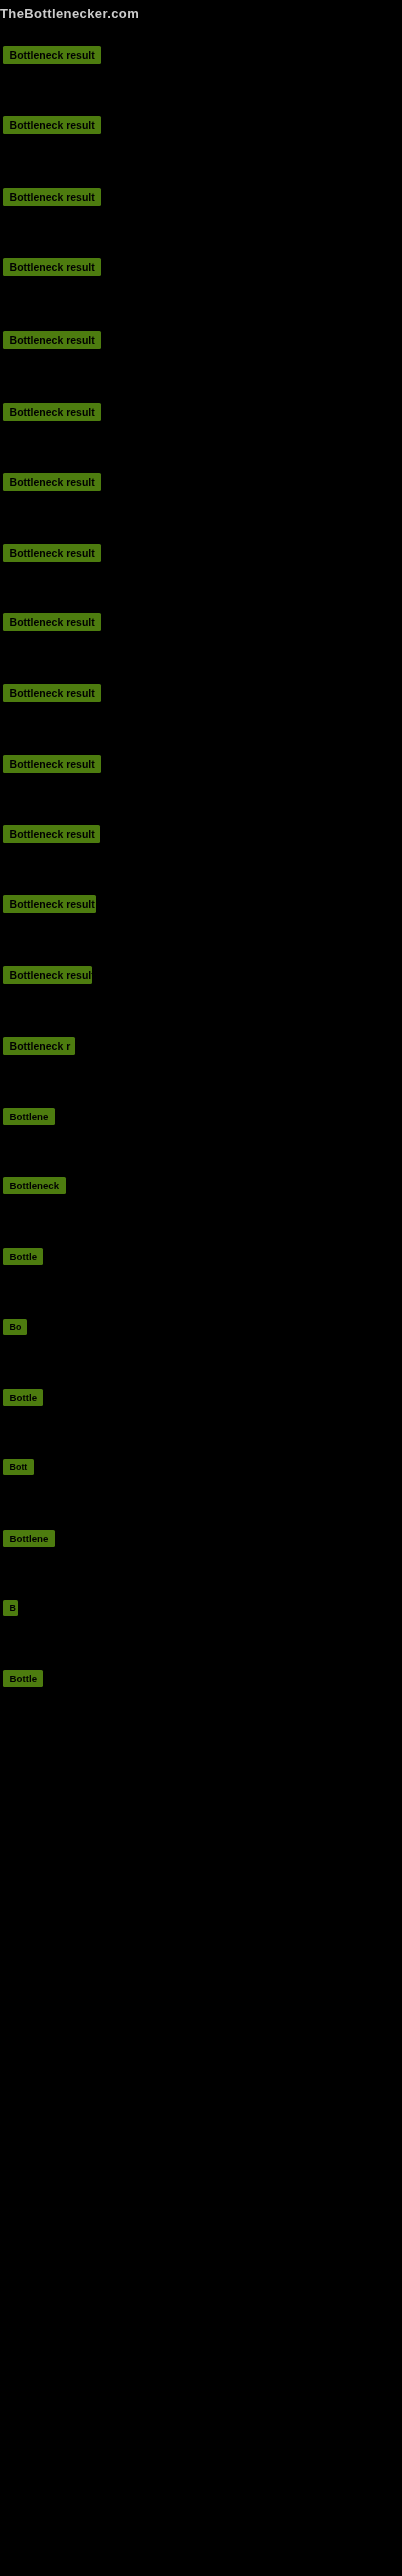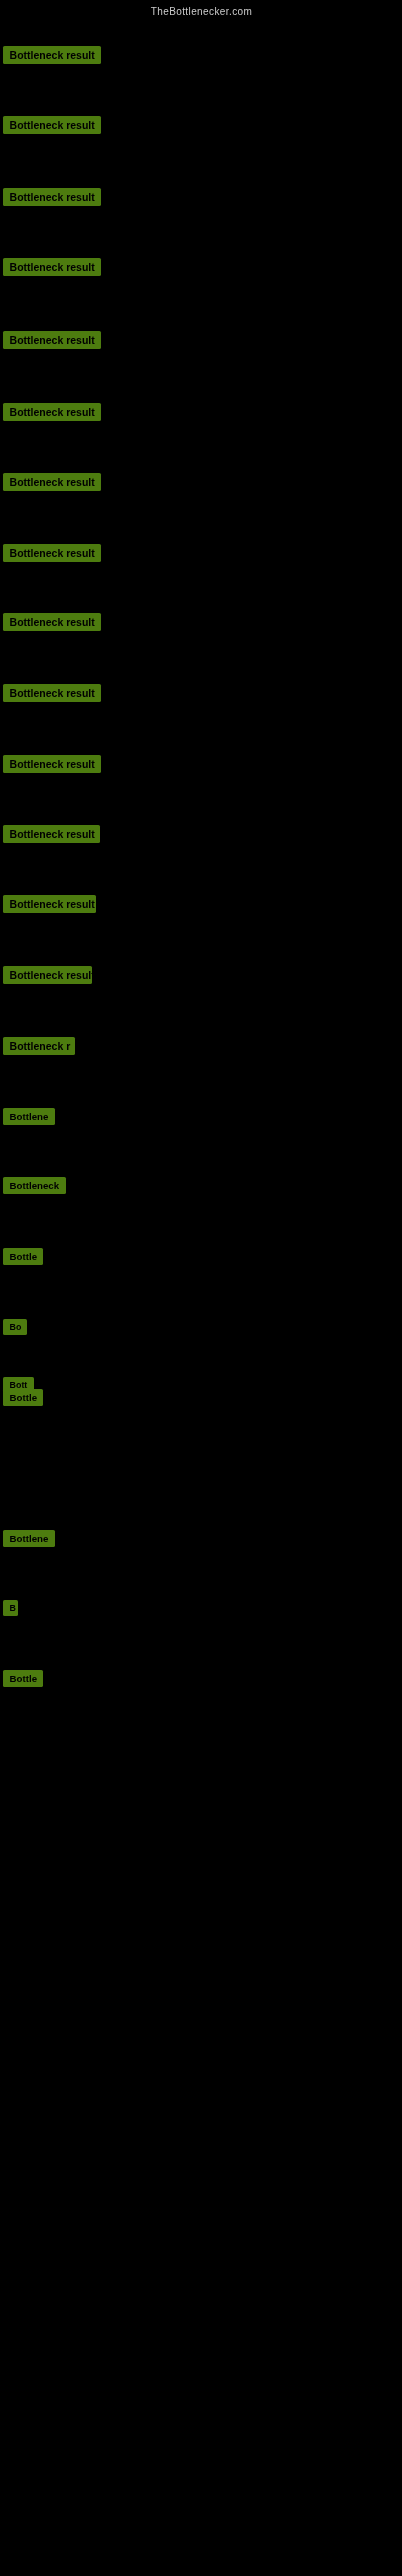--- a/index.html
+++ b/index.html
@@ -10,25 +10,26 @@
 
     body {
       width: 403px;
       min-height: 2576px;
       background-color: #000000;
       font-family: Arial, sans-serif;
       position: relative;
     }
 
     .site-title {
-      text-align: center;
+      text-align: left;
       color: #cccccc;
-      font-size: 10px;
+      font-size: 13px;
       padding: 6.4px 0 3.2px 0;
       letter-spacing: 0.4px;
+      font-weight: bold;
     }
 
     .bottleneck-badge {
       display: inline-block;
       background-color: #4d7c0f;
       color: #000000;
       font-size: 10.5px;
       font-weight: bold;
       padding: 3.2px 6.4px;
       border-radius: 1.6px;
@@ -57,18 +58,18 @@
     <div style="position: absolute; left: 3.2px; top: 755px;"><span class="bottleneck-badge" style="max-width: 101px; font-size: 10.5px;">Bottleneck result</span></div>
     <div style="position: absolute; left: 3.2px; top: 825px;"><span class="bottleneck-badge" style="max-width: 97px; font-size: 10.5px;">Bottleneck result</span></div>
     <div style="position: absolute; left: 3.2px; top: 895px;"><span class="bottleneck-badge" style="max-width: 93px; font-size: 10.5px;">Bottleneck result</span></div>
     <div style="position: absolute; left: 3.2px; top: 966px;"><span class="bottleneck-badge" style="max-width: 89px; font-size: 10.5px;">Bottleneck result</span></div>
     <div style="position: absolute; left: 3.2px; top: 1037px;"><span class="bottleneck-badge" style="max-width: 72px; font-size: 10.5px;">Bottleneck r</span></div>
     <div style="position: absolute; left: 3.2px; top: 1108px;"><span class="bottleneck-badge" style="max-width: 58px; font-size: 9.7px;">Bottlene</span></div>
     <div style="position: absolute; left: 3.2px; top: 1177px;"><span class="bottleneck-badge" style="max-width: 63px; font-size: 9.7px;">Bottleneck</span></div>
     <div style="position: absolute; left: 3.2px; top: 1248px;"><span class="bottleneck-badge" style="max-width: 47px; font-size: 9.7px;">Bottle</span></div>
     <div style="position: absolute; left: 3.2px; top: 1319px;"><span class="bottleneck-badge" style="max-width: 24px; font-size: 8.9px;">Bo</span></div>
     <div style="position: absolute; left: 3.2px; top: 1389px;"><span class="bottleneck-badge" style="max-width: 47px; font-size: 9.7px;">Bottle</span></div>
-    <div style="position: absolute; left: 3.2px; top: 1377px;"><span class="bottleneck-badge" style="max-width: 34px; font-size: 8.9px;">Bott</span></div>
+    <div style="position: absolute; left: 3.2px; top: 1459px;"><span class="bottleneck-badge" style="max-width: 34px; font-size: 8.9px;">Bott</span></div>
     <div style="position: absolute; left: 3.2px; top: 1530px;"><span class="bottleneck-badge" style="max-width: 56px; font-size: 9.7px;">Bottlene</span></div>
     <div style="position: absolute; left: 3.2px; top: 1600px;"><span class="bottleneck-badge" style="max-width: 14.5px; font-size: 8.9px;">B</span></div>
     <div style="position: absolute; left: 3.2px; top: 1670px;"><span class="bottleneck-badge" style="max-width: 44px; font-size: 9.7px;">Bottle</span></div>
   </div>
 
 
 </body></html>

